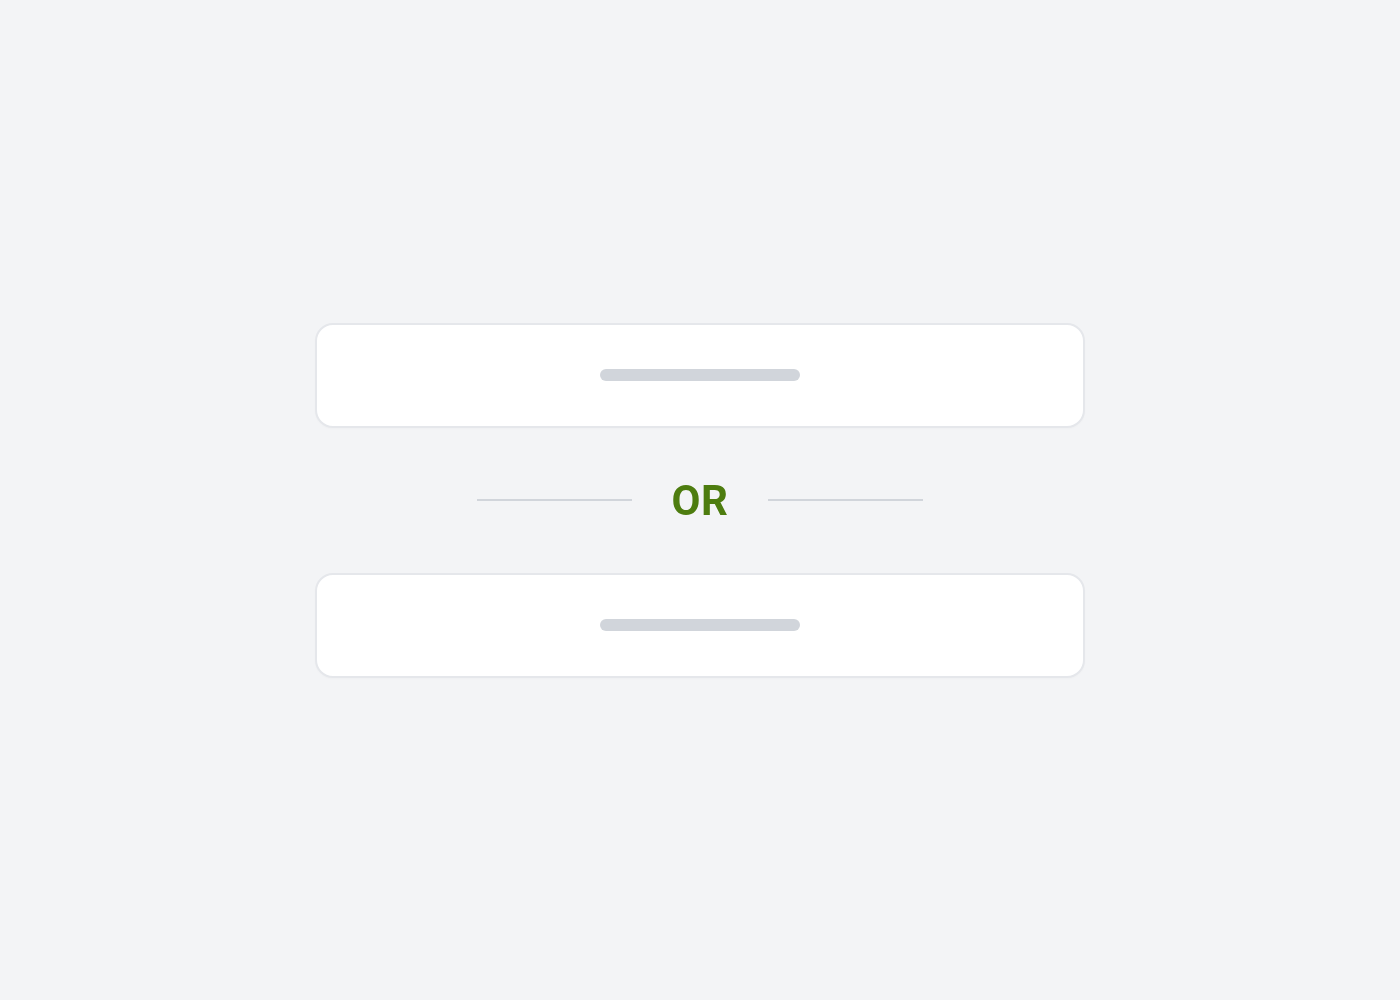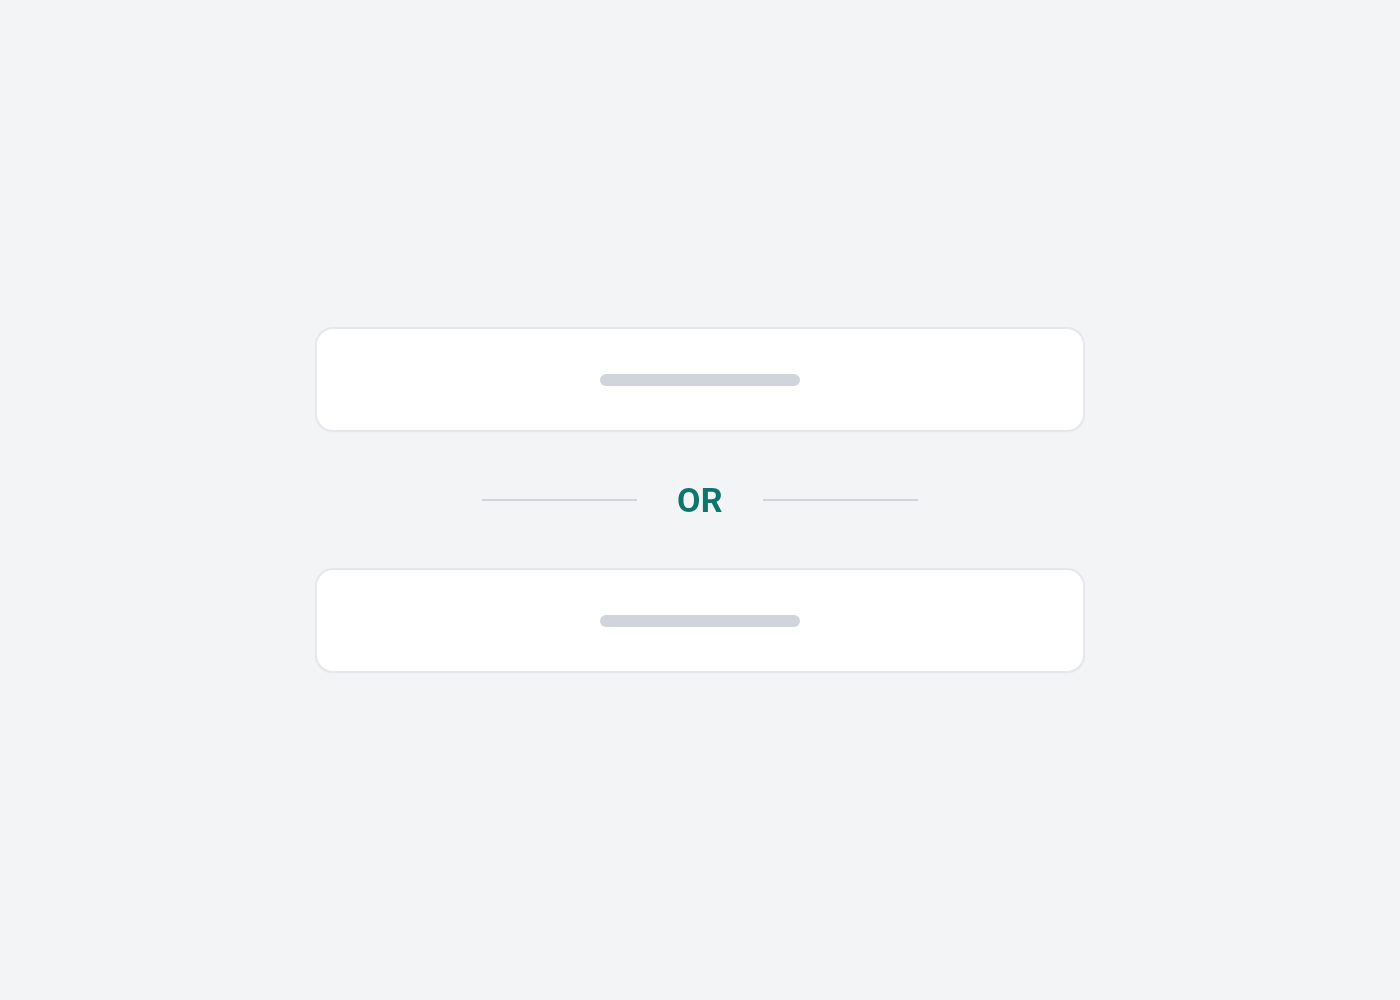--- a/index.html
+++ b/index.html
@@ -54,23 +54,23 @@
       width: 100%;
     }
     
     .divider-line {
       width: 155px;
       height: 2px;
       background-color: #d1d5db;
     }
     
     .divider-text {
-      font-size: 34px;
+      font-size: 42px;
       font-weight: 700;
-      color: #0f766e;
+      color: #4d7c0f;
       letter-spacing: 0.5px;
     }
   </style>
 </head>
 <body>
 
 <div class="container">
 
   <div class="option-button">
     <div class="skeleton-bar">

